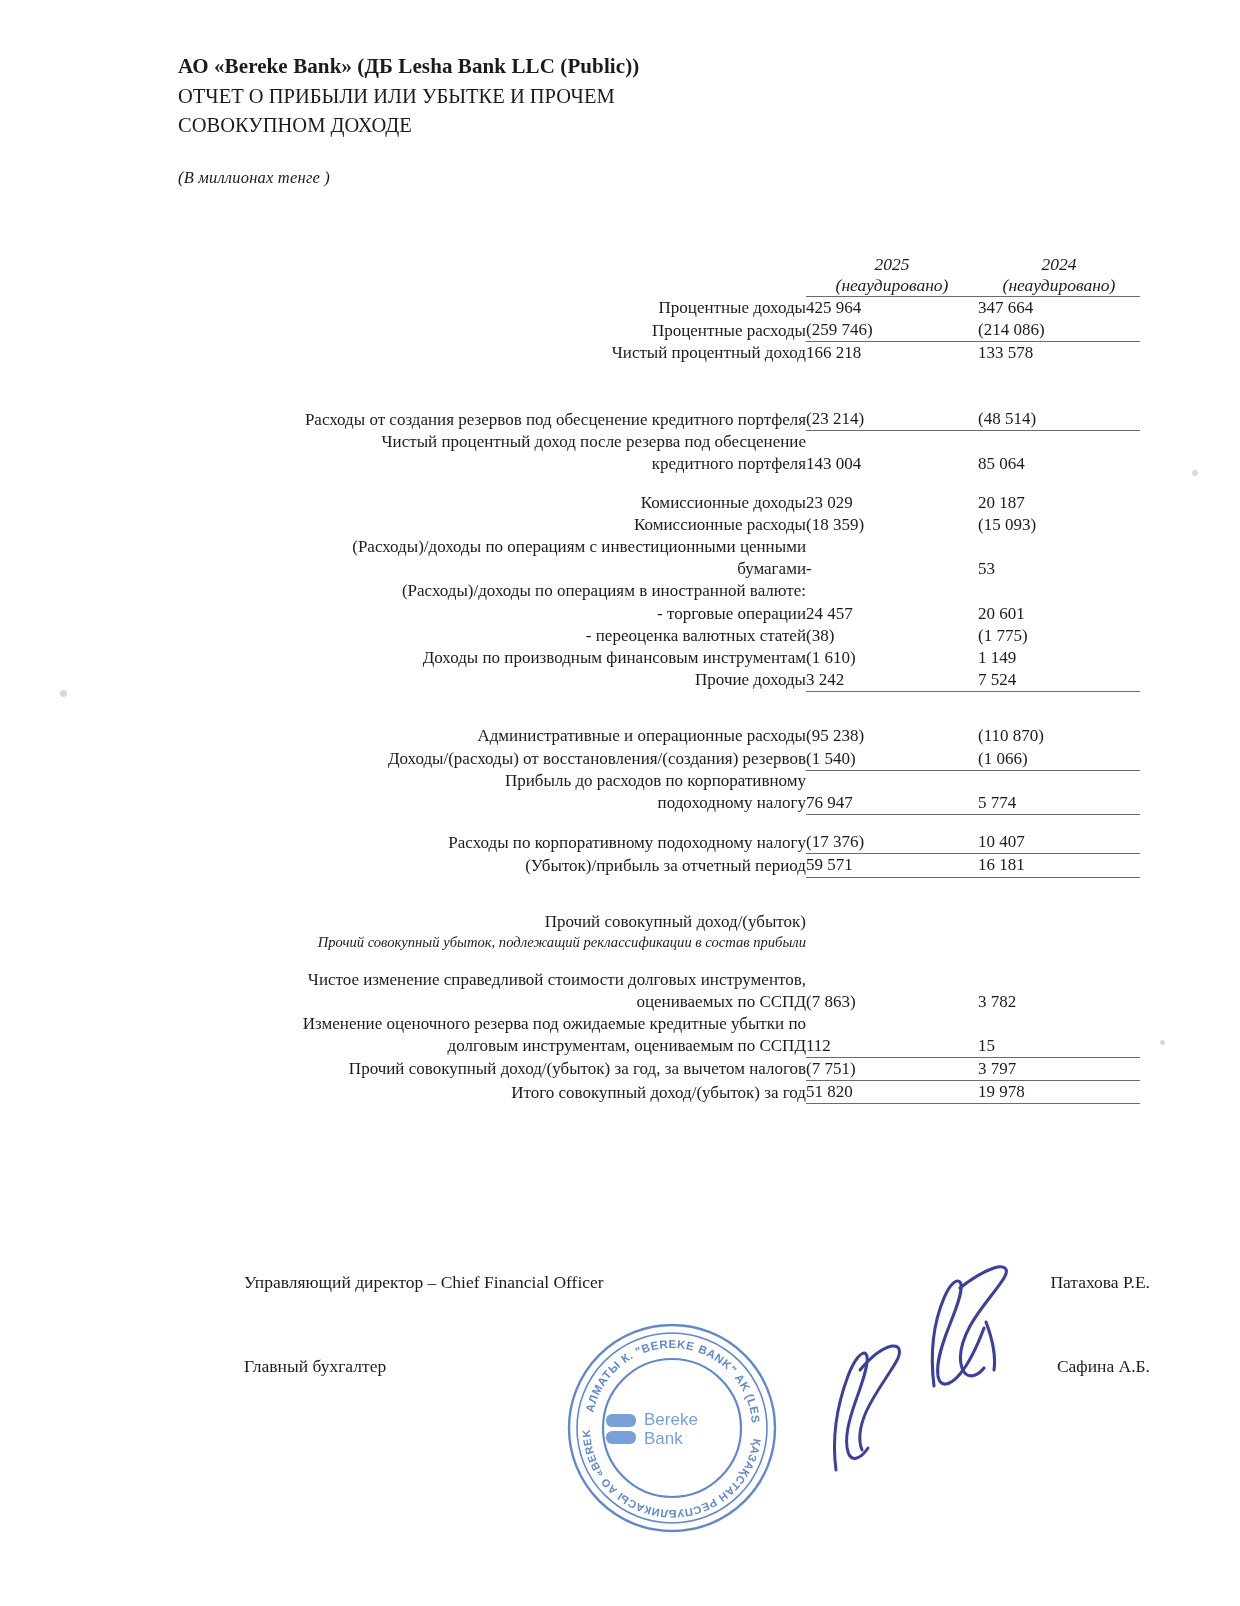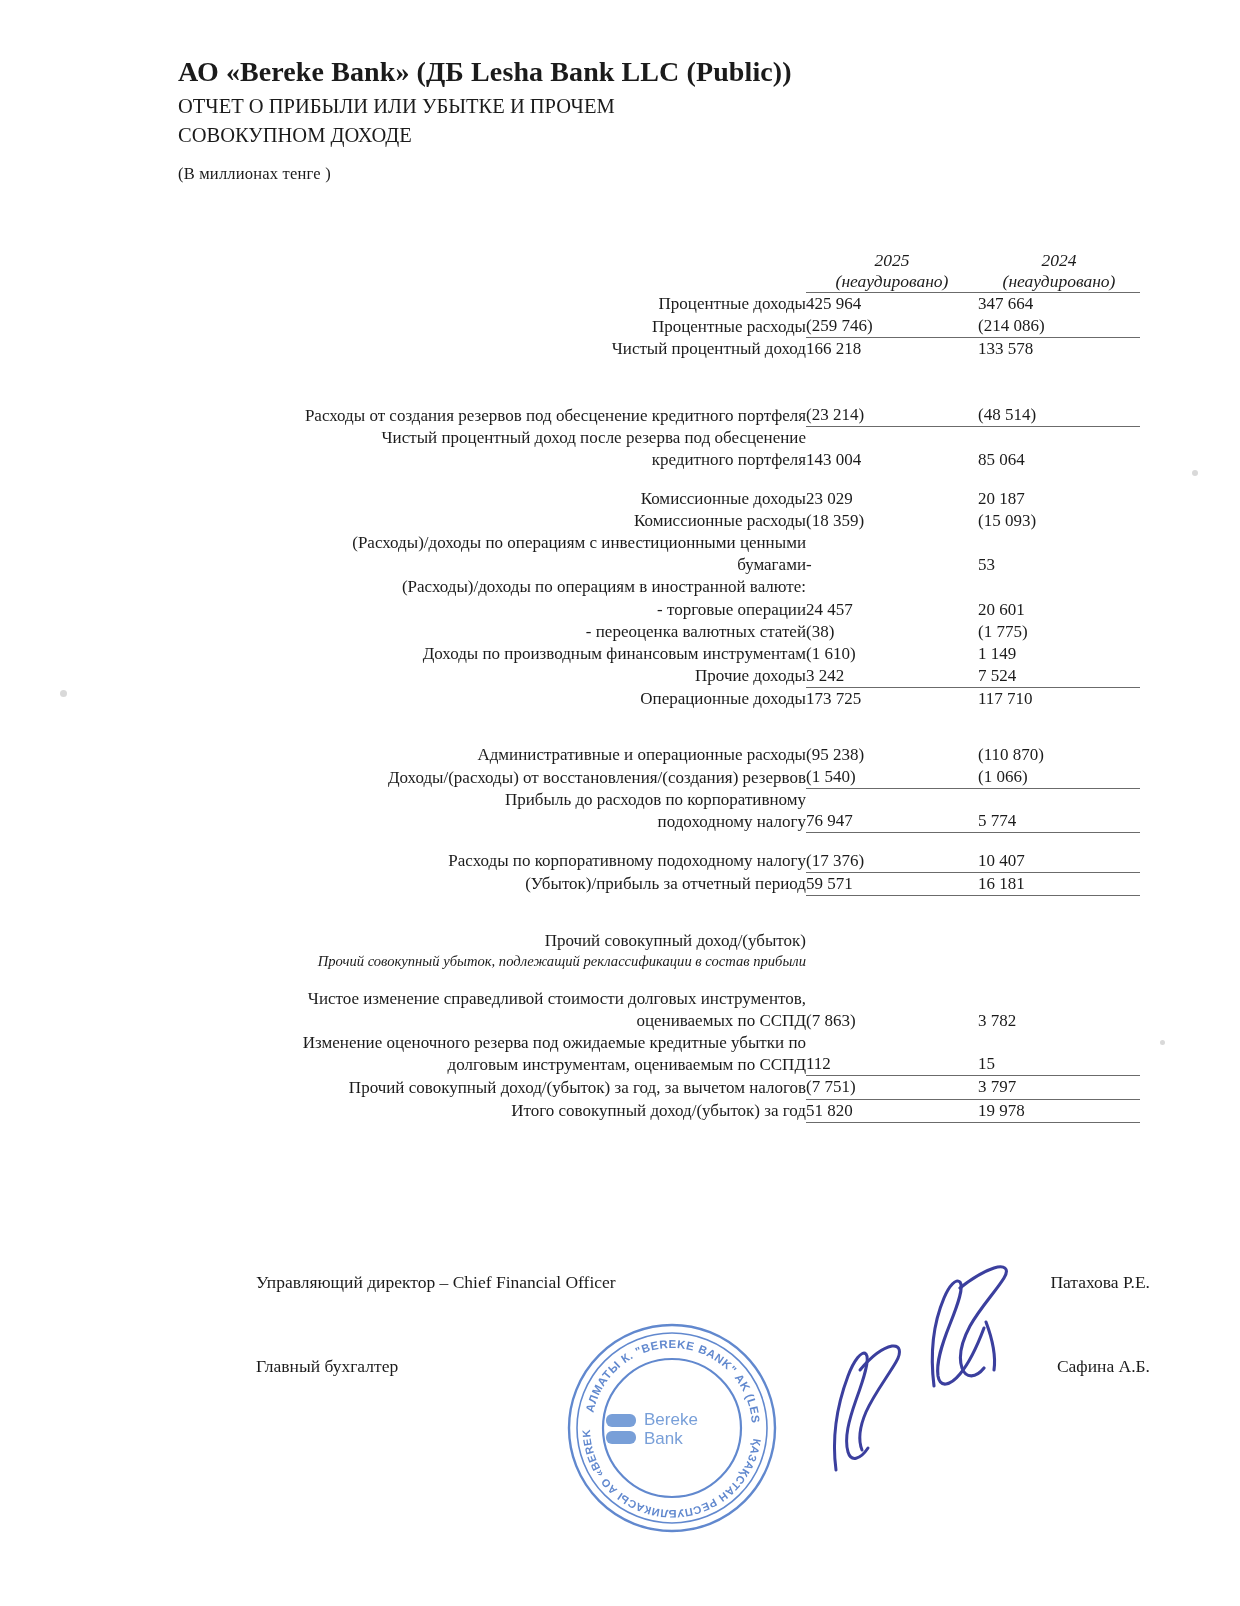--- a/index.html
+++ b/index.html
@@ -17,34 +17,35 @@
   .page {
     position: absolute;
     inset: 0;
     padding: 52px 90px 0 178px;
   }
 
   
   .doc-header { margin: 0 0 0 0; }
   .company-line {
     font-weight: bold;
-    font-size: 28px;
+    font-size: 21px;
     letter-spacing: 0.1px;
     line-height: 1.42;
     white-space: nowrap;
   }
   .report-title {
     font-weight: normal;
     font-size: 20.5px;
     line-height: 1.42;
     max-width: 530px;
   }
   .units {
+    font-style: italic;
     font-size: 16.5px;
-    margin-top: 14px;
+    margin-top: 28px;
     letter-spacing: 0.2px;
   }
 
   
   table.fin {
     margin-top: 66px;
     width: 962px;
     border-collapse: collapse;
     font-size: 17px;
   }
@@ -111,21 +112,21 @@
     font-size: 17px;
     padding-top: 6px;
     margin-left: 36px;
   }
 
   .wrap2 { display: block; }
 
   
   .sig-block {
     position: absolute;
-    left: 256px;
+    left: 244px;
     right: 90px;
     top: 1272px;
     font-size: 17.5px;
   }
   .sig-row {
     position: relative;
     height: 84px;
   }
   .sig-role { position: absolute; left: 0; top: 0; white-space: nowrap; }
   .sig-name { position: absolute; right: 0; top: 0; white-space: nowrap; }
@@ -262,25 +263,20 @@
       </tr>
       <tr>
         <td class="lbl">Доходы по производным финансовым инструментам</td>
         <td class="val">(1 610)</td>
         <td class="val v2">1 149</td>
       </tr>
       <tr>
         <td class="lbl">Прочие доходы</td>
         <td class="val rule-bottom">3 242</td>
         <td class="val v2 rule-bottom">7 524</td>
-      </tr>
-      <tr>
-        <td class="lbl b">Операционные доходы</td>
-        <td class="val b">173 725</td>
-        <td class="val v2">117 710</td>
       </tr>
 
       <tr class="gap">
           <td></td>
           <td></td>
           <td></td>
         </tr>
 
       <tr>
         <td class="lbl">Административные и операционные расходы</td>

